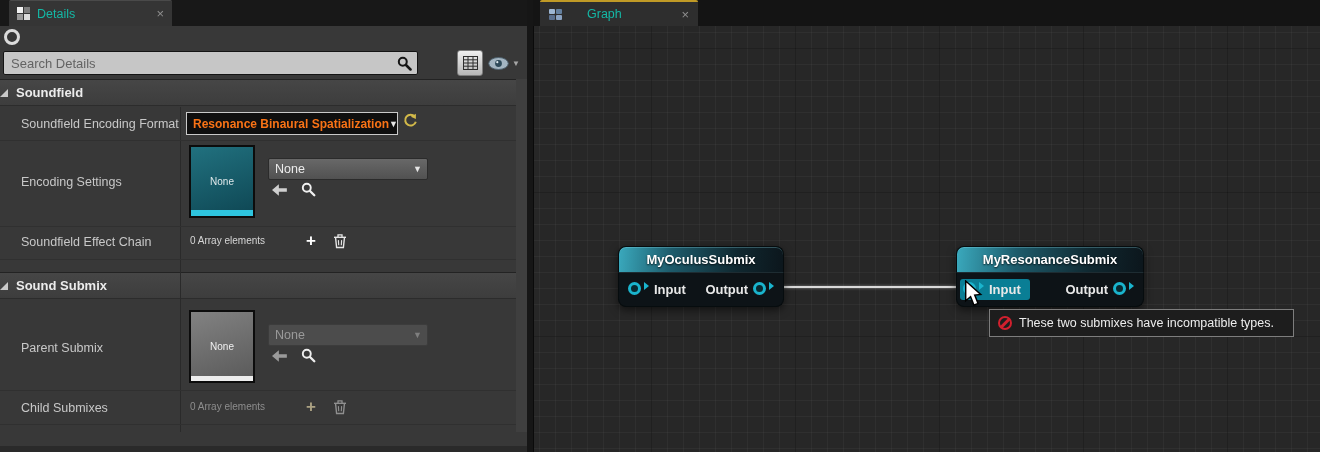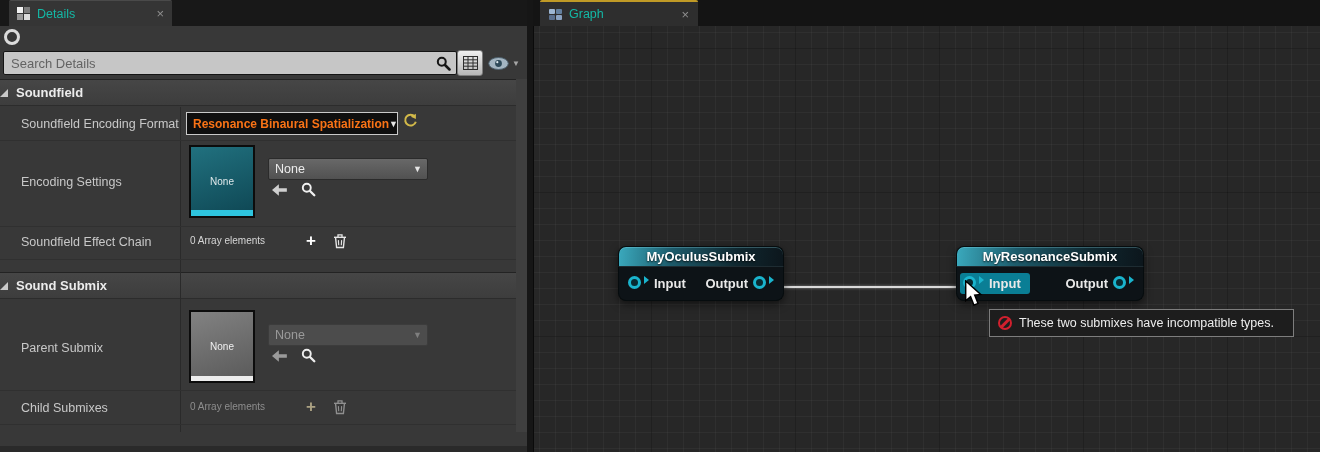--- a/index.html
+++ b/index.html
@@ -12,21 +12,21 @@
   .d-tabbar { position:absolute; left:0; top:0; width:527px; height:26px; background:#181818; }
   .d-tab { position:absolute; left:9px; top:0; width:163px; height:26px; background:#353535;
            border-radius:2px 2px 0 0; border-top:1px solid #4a4a4a;
            display:flex; align-items:center; gap:7px; padding:0 8px; }
   .tab-label { color:#14b8a6; font-size:12.5px; }
   .tab-close { margin-left:auto; color:#8f8f8f; font-size:13px; line-height:1; cursor:default; }
   .d-body { position:absolute; left:0; top:26px; width:527px; height:426px; background:#383838;
             border-bottom:6px solid #2a2a2a; }
   .lock { position:absolute; left:4px; top:29px; width:16px; height:16px;
           border:3px solid #dcdcdc; border-radius:50%; background:transparent; }
-  .search-box { position:absolute; left:3px; top:51px; width:454px; height:24px;
+  .search-box { position:absolute; left:3px; top:51px; width:415px; height:24px;
                 background:#c6c6c6; border:1px solid #141414; border-radius:2px; }
   .search-box input { width:100%; height:100%; background:transparent; border:none; outline:none;
                       font:13px "Liberation Sans", sans-serif; color:#3a3a3a; padding:0 26px 0 7px; }
   .search-box input::placeholder { color:#636363; opacity:1; }
   .search-mag { position:absolute; right:5px; top:4px; color:#161616; }
   .gridview-btn { position:absolute; left:457px; top:50px; width:26px; height:26px;
                   background:linear-gradient(#f0f0f0,#b6b6b6); border:1px solid #7d7d7d;
                   border-radius:3px; display:flex; align-items:center; justify-content:center; color:#2e2e2e; }
   .eye-wrap { position:absolute; left:488px; top:50px; width:38px; height:26px;
               display:flex; align-items:center; gap:3px; }
@@ -67,33 +67,33 @@
   .combo-gray .cval { flex:1; }
   .icon-abs { position:absolute; display:inline-flex; }
   .plus-glyph { position:absolute; font-size:17px; font-weight:bold; line-height:1; }
   .val-text { position:absolute; left:190px; font-size:10px; }
 
   
   .graph { position:absolute; left:533px; top:0; width:787px; height:452px; }
   .g-tabbar { position:absolute; left:0; top:0; width:787px; height:26px; background:#141414; }
   .g-tab { position:absolute; left:7px; top:0; width:158px; height:26px; background:#2e2e2e;
            border-top:2px solid #c09a26; border-radius:2px 2px 0 0;
-           display:flex; align-items:center; gap:7px; padding:0 9px; }
+           display:flex; align-items:center; gap:25px; padding:0 9px; }
   .g-body { position:absolute; left:0; top:26px; width:787px; height:426px;
             background-color:#272727; border-left:1px solid #0a0a0a;
             background-image:
               linear-gradient(rgba(0,0,0,0.32) 1.5px, transparent 1.5px),
               linear-gradient(90deg, rgba(0,0,0,0.32) 1.5px, transparent 1.5px),
               linear-gradient(rgba(255,255,255,0.034) 1px, transparent 1px),
               linear-gradient(90deg, rgba(255,255,255,0.034) 1px, transparent 1px);
             background-size:144px 144px,144px 144px,16px 16px,16px 16px;
             background-position:-27px 22px,-27px 22px,5px 6px,5px 6px; }
 
   .node { position:absolute; filter:drop-shadow(0 3px 4px rgba(0,0,0,0.55)); }
-  .node-hdr { height:20px; border-radius:8px 8px 0 0;
+  .node-hdr { height:26px; border-radius:8px 8px 0 0;
               background:linear-gradient(95deg,#3aa9bd 0%,#1d5b6b 32%,#102830 72%,#0c161c 100%);
               border:1px solid #060c0e; border-bottom:none;
               box-shadow:inset 0 1px 0 rgba(150,230,245,0.28);
               display:flex; align-items:center; justify-content:center;
               color:#ffffff; font-weight:bold; font-size:13px; text-shadow:0 1px 2px rgba(0,0,0,0.8); }
   .node-body { height:35px; background:#0d1317; border:1px solid #060c0e; border-top:1px solid #1e2c32;
                border-radius:0 0 8px 8px; display:flex; align-items:center;
                justify-content:space-between; padding:0 9px; }
   .pin-grp { display:flex; align-items:flex-start; gap:5px; color:#e8e8e8; font-size:13px; font-weight:bold; }
   .pin-circle { width:13px; height:13px; border:3px solid #1ab4cd; border-radius:50%; background:#082a31; flex:none; }

